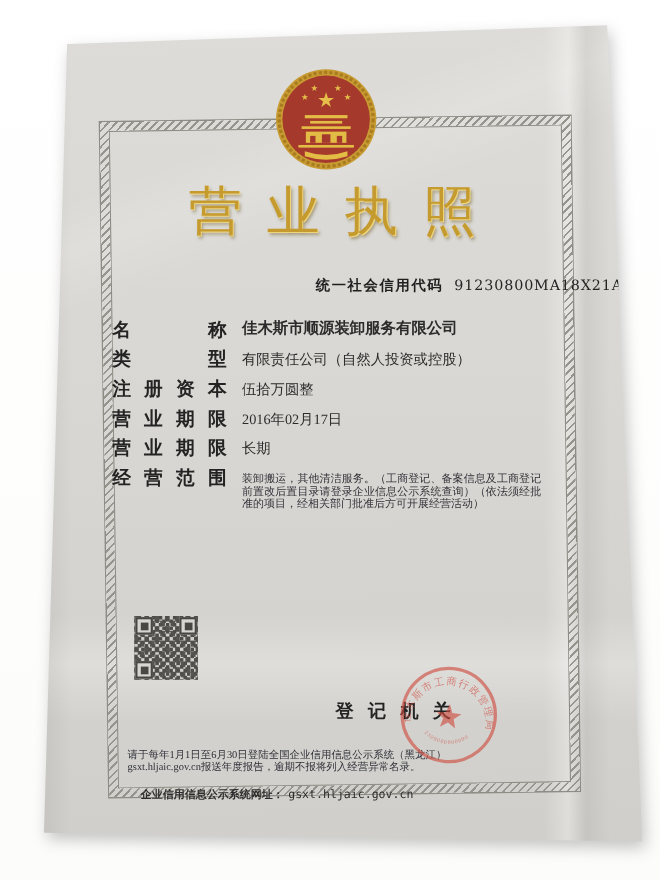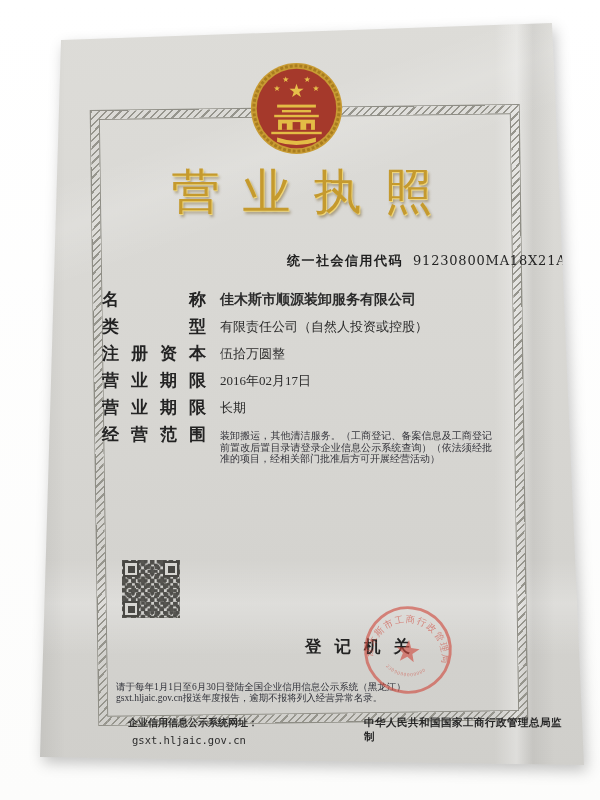--- a/index.html
+++ b/index.html
@@ -148,18 +148,17 @@
 
       <div class="note">
         <div>请于每年1月1日至6月30日登陆全国企业信用信息公示系统（黑龙江）</div>
         <div>gsxt.hljaic.gov.cn报送年度报告，逾期不报将列入经营异常名录。</div>
       </div>
 
       <div class="footer">
         <div>
           <span class="site-label">企业信用信息公示系统网址：</span><span class="site-url">gsxt.hljaic.gov.cn</span>
         </div>
-        <div class="issuer">中华人民共和国国家工商行政管理总局监制</div>
       </div>
 
     </div>
   </div>
 </div>
 
 </body></html>

